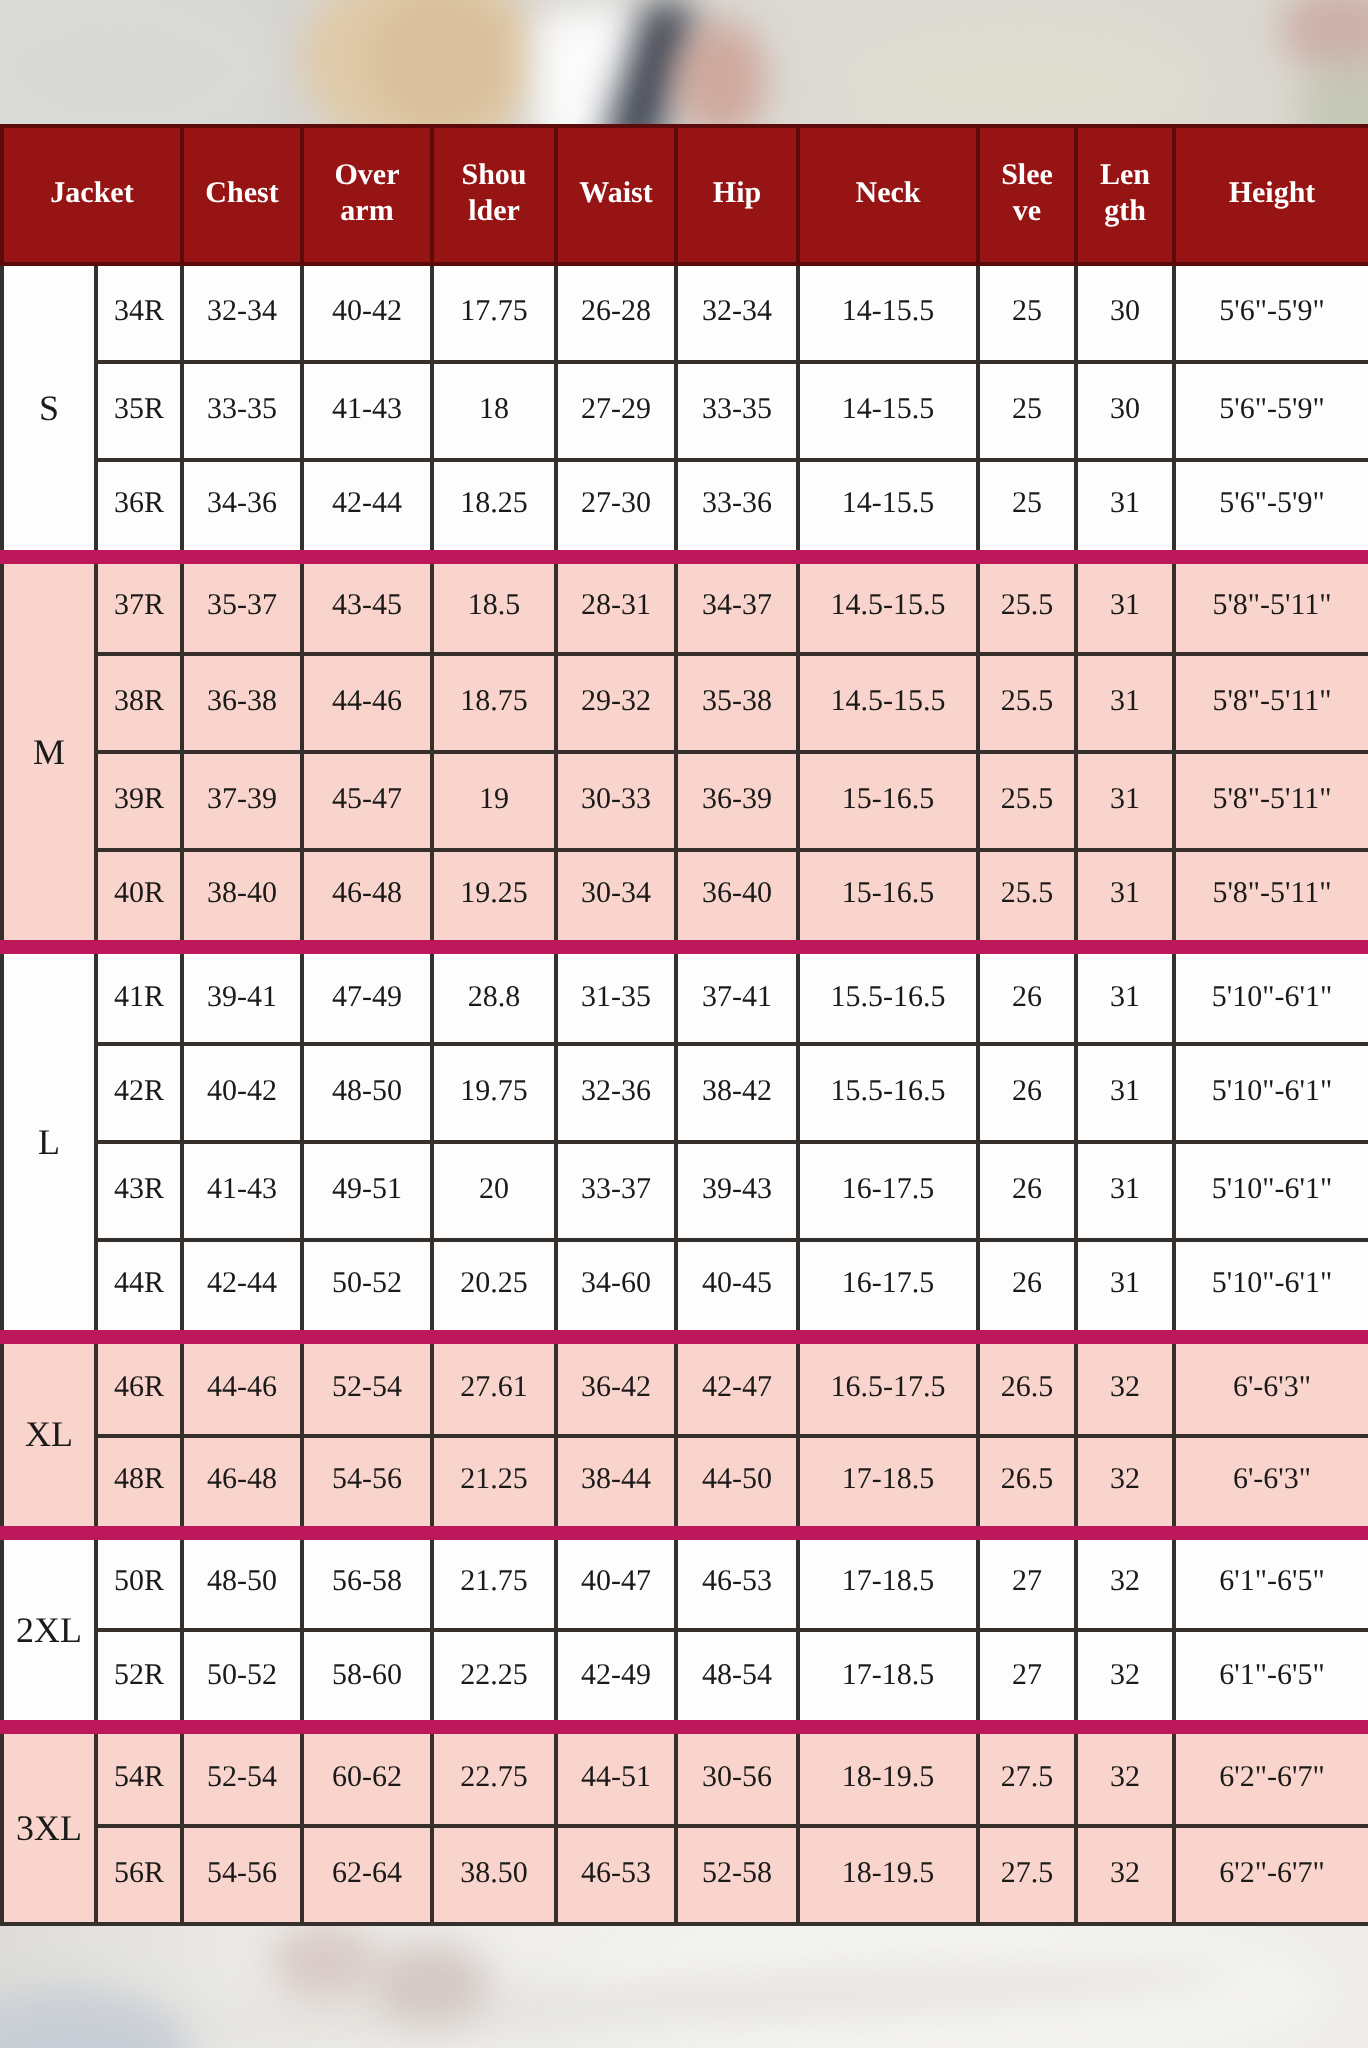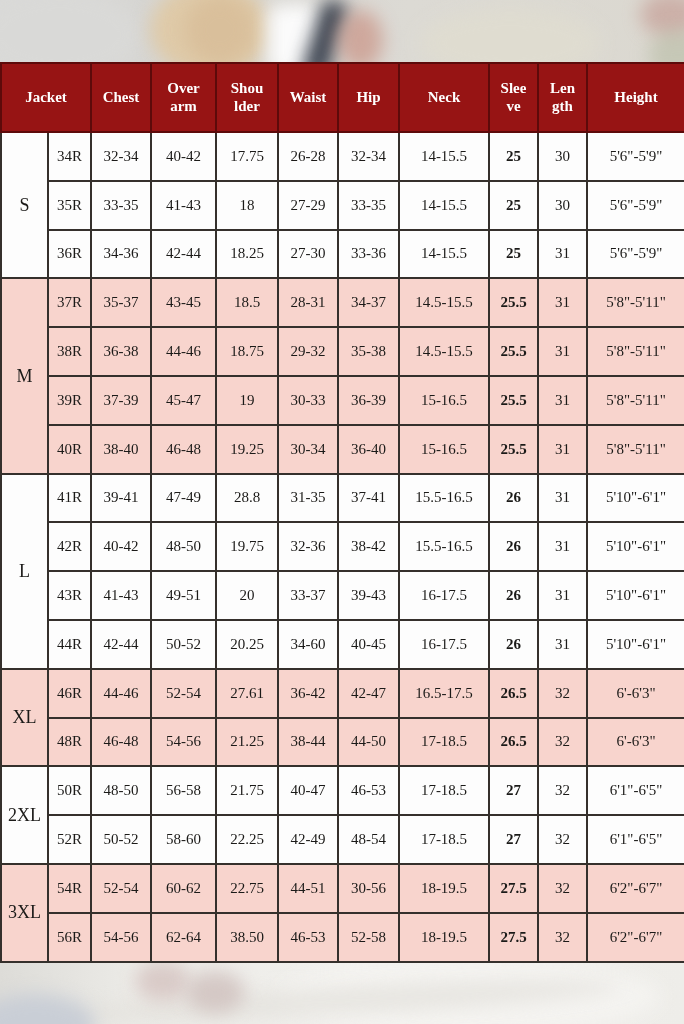--- a/index.html
+++ b/index.html
@@ -40,22 +40,22 @@
   }
   .chart thead tr { height:69px;margin-left:12px; }
   .chart thead th {
     background:#971414; color:#ffffff; font-weight:bold;
     border:2px solid #5d0a0a; font-size:15px;
   }
   .chart tbody tr { height:48.8px; }
   tr.white td { background:#fdfdfd; }
   tr.pink  td { background:#f8d4cd; }
   td.group-label { font-size:18px; }
-  td.c7 { font-weight:bold; }
-  tr.group-start td { border-top:2px solid #be185d; }
+  td.c7 { font-weight:normal; }
+  tr.group-start td { border-top:7px solid #be185d; }
 </style>
 </head>
 <body>
 
 <div class="stage">
 
   <div class="photo photo-top">
     <div class="blob b-grayL"></div>
     <div class="blob b-beard"></div>
     <div class="blob b-beard2"></div>

